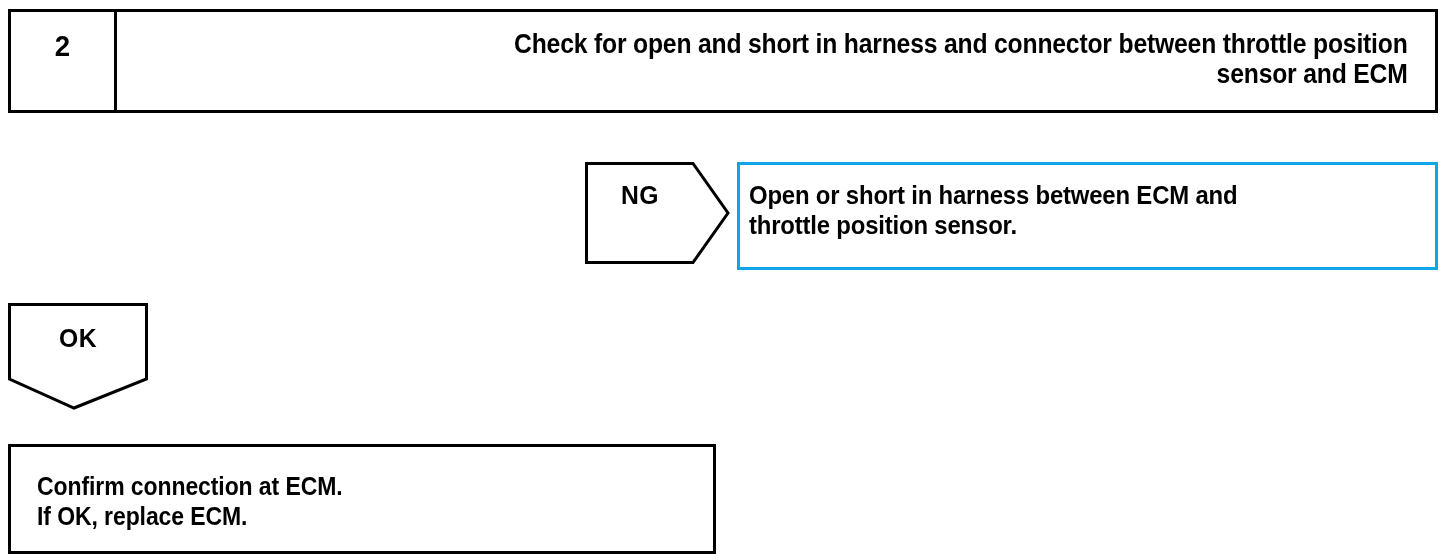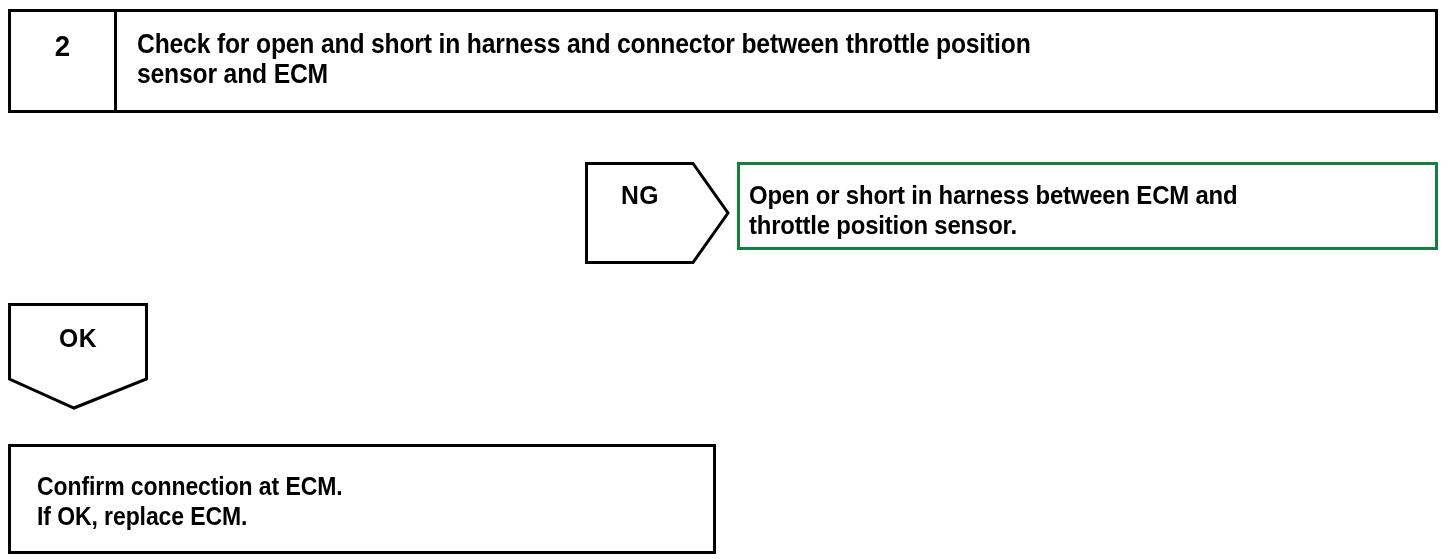--- a/index.html
+++ b/index.html
@@ -46,24 +46,25 @@
     line-height: 1;
     margin-top: 19px;
     letter-spacing: 0px;
     transform: scaleX(0.92);
     transform-origin: center top;
   }
   .step-desc-cell {
     position: absolute;
     left: 109px;
     top: 0px;
-    right: 0px;
+    right: 16px;
     height: 86px;
     padding: 17px 8px 0 17px;
     box-sizing: border-box;
+    text-align: right;
   }
   .step-desc-text {
     font-size: 27px;
     font-weight: bold;
     line-height: 1.12;
     letter-spacing: -0.2px;
     transform: scaleX(0.915);
     transform-origin: left top;
     width: 109%;
     display: block;
@@ -96,23 +97,23 @@
     transform: scaleX(0.95);
     transform-origin: center top;
   }
 
   
   .ng-result-box {
     position: absolute;
     left: 737px;
     top: 162px;
     width: 701px;
-    height: 88px;
-    box-sizing: border-box;
-    border: 3px solid #15803d;
+    height: 108px;
+    box-sizing: border-box;
+    border: 3px solid #0ea5e9;
     background: #ffffff;
     padding: 15px 8px 0 9px;
   }
   .ng-result-text {
     font-size: 26px;
     font-weight: bold;
     line-height: 1.17;
     letter-spacing: -0.2px;
     transform: scaleX(0.92);
     transform-origin: left top;

